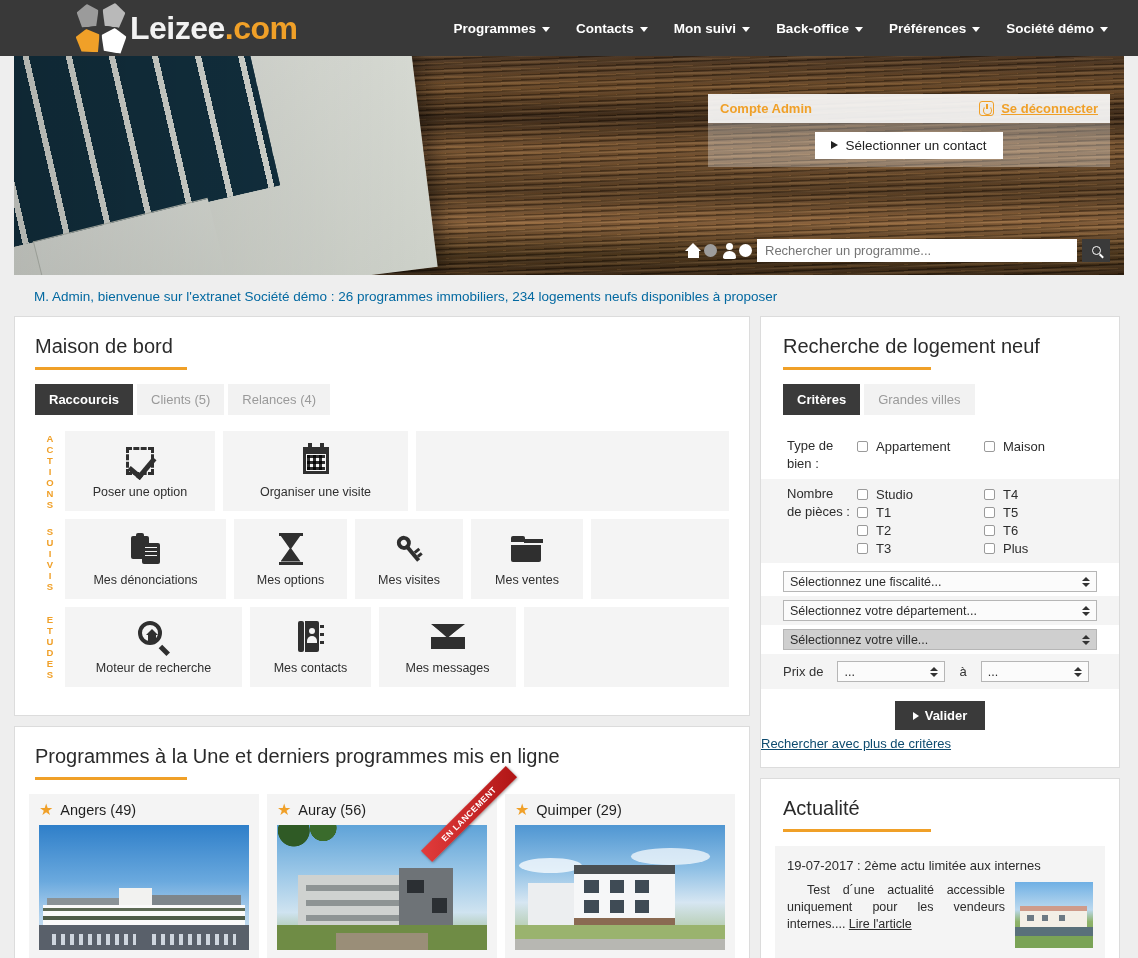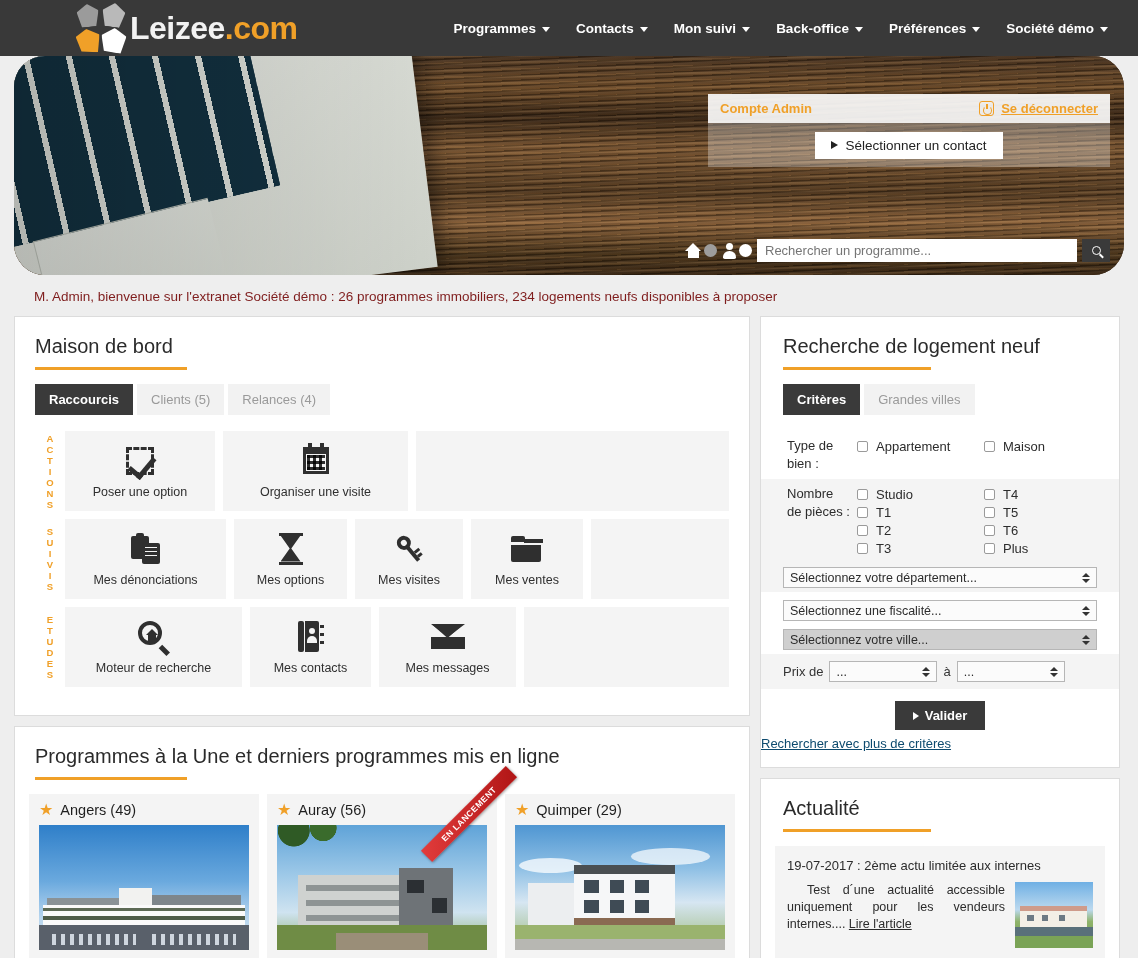--- a/index.html
+++ b/index.html
@@ -33,21 +33,21 @@
   .logo-text .w{ color:#f2f2f2; }
   .logo-text .o{ color:#f0a028; }
 
   .mainnav{ margin-left:auto; margin-right:30px; display:flex; gap:26px; align-items:center;}
   .navitem{ color:#ffffff; font-size:13.5px; font-weight:bold; cursor:pointer; white-space:nowrap;
             display:flex; align-items:center; gap:6px;}
   .caret{ width:0;height:0;border-left:4.5px solid transparent;border-right:4.5px solid transparent;
           border-top:5px solid #fff; display:inline-block; margin-top:2px;}
 
   
-  .hero{ position:relative; height:219px; margin:0 14px; overflow:hidden; background:#3b2a1c;border-radius:31px;}
+  .hero{ position:relative; height:219px; margin:0 14px; overflow:hidden; background:#3b2a1c;}
   .hero-img{ position:absolute; inset:0; }
   .wood{ position:absolute; inset:0;
     background:
       repeating-linear-gradient(177deg, rgba(0,0,0,.30) 0px, rgba(0,0,0,.30) 1px, rgba(255,255,255,.06) 2px, rgba(0,0,0,0) 5px),
       linear-gradient(180deg,#4a331f 0%, #6d4a27 14%, #3a2614 28%, #7b5530 42%, #553a1f 62%, #8a6038 76%, #4b3419 90%, #3b2713 100%);
   }
   .wood:after{ content:""; position:absolute; inset:0;
     background:
       repeating-linear-gradient(179deg, rgba(255,200,130,.10) 0px, rgba(255,200,130,.10) 1.5px, rgba(0,0,0,.12) 3px, rgba(0,0,0,0) 7px);
   }
@@ -100,21 +100,21 @@
   .dot.off{ background:#9d9d9d;}
   .dot.on{ background:#ffffff;}
   .hs-input{ width:320px; height:23px; border:none; background:#fff; font-size:13px;
              padding:0 8px; color:#8a8a8a; font-family:"Liberation Sans",sans-serif;}
   .hs-btn{ width:28px;height:23px;background:#3a3a3a;border:none;cursor:pointer;
            display:flex;align-items:center;justify-content:center;}
   .mag{ width:9px;height:9px;border:1.8px solid #fff;border-radius:50%;position:relative;display:inline-block;}
   .mag:after{content:"";position:absolute;right:-4px;bottom:-3px;width:5px;height:1.8px;background:#fff;transform:rotate(45deg);}
 
   
-  .welcome{ margin:0 14px; padding:14px 20px 12px; font-size:13.5px; color:#7f1d1d;}
+  .welcome{ margin:0 14px; padding:14px 20px 12px; font-size:13.5px; color:#0369a1;}
 
   
   .layout{ display:flex; gap:10px; margin:0 14px; align-items:flex-start;}
   .col-left{ width:736px; }
   .col-right{ width:360px; }
 
   .card{ background:#fff; border:1px solid #dcdcdc; }
   .card-pad{ padding:18px 20px 20px; }
   h2.sect{ font-size:20px; font-weight:normal; color:#2b2b2b; margin:0 0 9px; }
   .underline{ width:152px; height:3px; background:#f0a028; margin-bottom:14px;}
@@ -231,21 +231,21 @@
   .selwrap.shade{ background:#f4f4f4; }
   .sel{ width:100%; height:21px; border:1px solid #b6b6b6; background:#fbfbfb; font-size:12.5px;
         padding:0 6px; color:#2c2c2c; display:flex; align-items:center; position:relative;
         font-family:"Liberation Sans",sans-serif; cursor:pointer;}
   .sel.grey{ background:#cfcfcf; }
   .spin{ position:absolute; right:6px; top:50%; transform:translateY(-50%);
          display:flex; flex-direction:column; gap:2px;}
   .spin i{ width:0;height:0;border-left:4px solid transparent;border-right:4px solid transparent;}
   .spin .up{ border-bottom:4px solid #333;}
   .spin .dn{ border-top:4px solid #333;}
-  .price-row{ display:flex; align-items:center; gap:6px; padding:7px 22px; background:#f4f4f4; font-size:13px;}
+  .price-row{ display:flex; align-items:center; gap:14px; padding:7px 22px; background:#f4f4f4; font-size:13px;}
   .price-sel{ width:108px; }
   .valider-wrap{ text-align:center; padding:12px 0 6px;}
   .valider{ background:#3a3a3a; color:#fff; border:none; font-size:13px; font-weight:bold;
             padding:7px 18px; cursor:pointer; display:inline-flex; align-items:center; gap:6px;
             font-family:"Liberation Sans",sans-serif;justify-content:flex-end;}
   .tri-w{ width:0;height:0;border-top:4px solid transparent;border-bottom:4px solid transparent;
           border-left:6px solid #fff;}
   .morelink{ display:block; text-align:left; font-size:13px; color:#0c4a6e;
              text-decoration:underline; padding-bottom:16px; cursor:pointer;}
 
@@ -640,32 +640,32 @@
                 <span>T6</span>
               </div>
             <div class="cb-line">
                 <i class="cbx"></i>
                 <span>Plus</span>
               </div>
           </div>
         </div>
       </div>
 
-      <div class="selwrap shade">
+      <div class="selwrap" style="padding-top:8px;">
         <div class="sel">
-          <span>Sélectionnez votre département...</span>
+          <span>Sélectionnez une fiscalité...</span>
           <span class="spin">
               <i class="up"></i>
               <i class="dn"></i>
             </span>
         </div>
       </div>
-      <div class="selwrap" style="padding-top:8px;">
+      <div class="selwrap shade">
         <div class="sel">
-          <span>Sélectionnez une fiscalité...</span>
+          <span>Sélectionnez votre département...</span>
           <span class="spin">
               <i class="up"></i>
               <i class="dn"></i>
             </span>
         </div>
       </div>
       <div class="selwrap">
         <div class="sel grey">
           <span>Sélectionnez votre ville...</span>
           <span class="spin">

